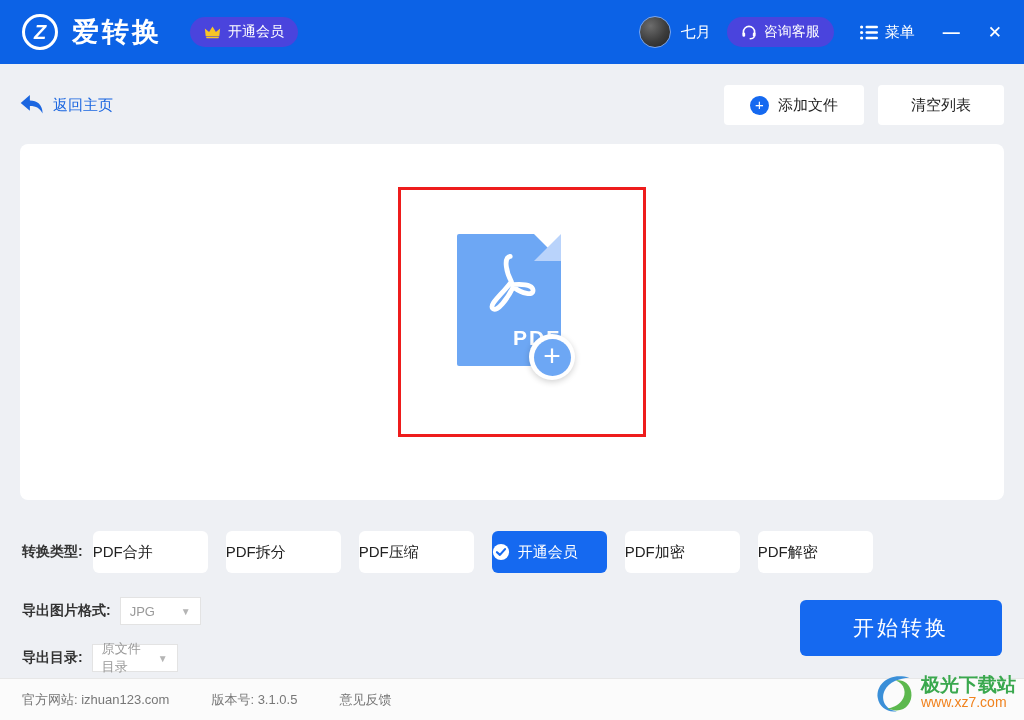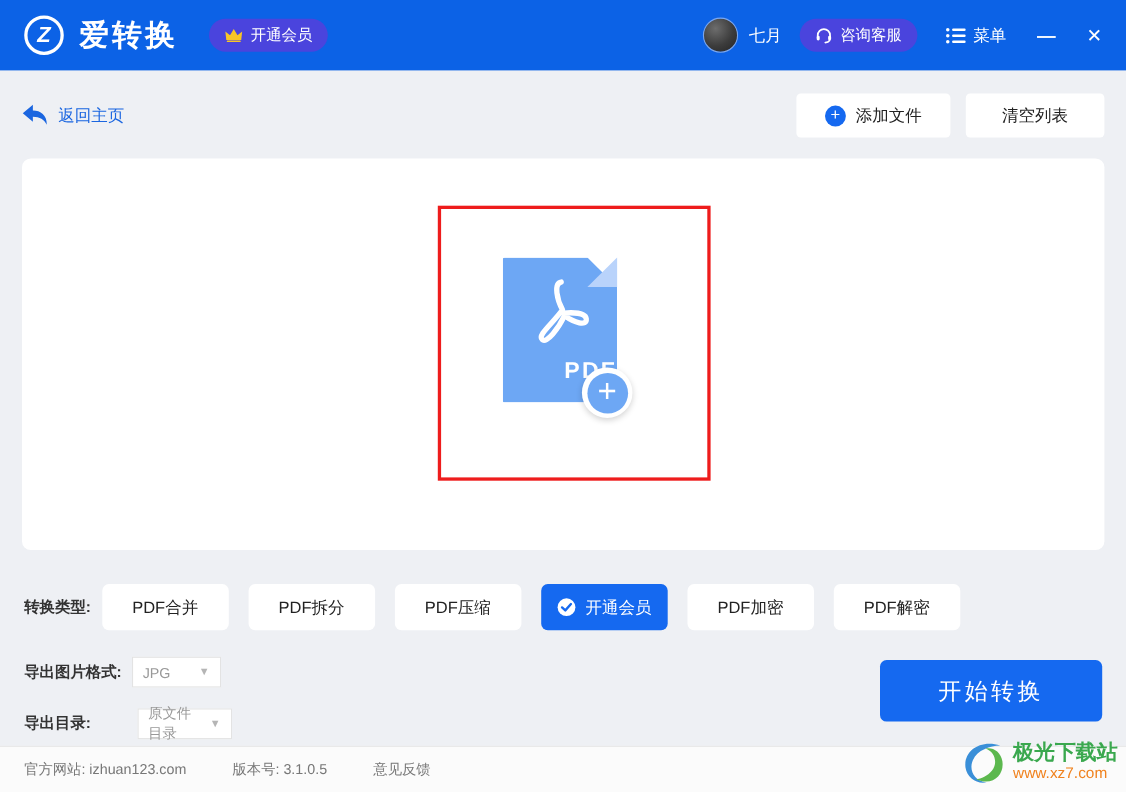--- a/index.html
+++ b/index.html
@@ -67,29 +67,29 @@
     font-size:18px; white-space:nowrap; }
   .hint .blue { color:#2e73e8; }
   .hint .gray { color:#8b8b8b; }
 
   
   .row-types { position:absolute; top:531px; left:22px; display:flex; align-items:center; }
   .row-label { font-size:14px; color:#333; font-weight:bold; }
   .row-types .row-label { margin-right:10px; }
   .type-btn { width:115px; height:42px; background:#fff; border:none; border-radius:6px;
     font-size:15px; color:#222; margin-left:18px; cursor:pointer; display:flex;
-    align-items:center; justify-content:center; font-family:inherit; }
+    align-items:center; justify-content:flex-start; font-family:inherit; }
   .type-btn:first-of-type { margin-left:0; }
   .type-btn.selected { background:#1569f0; color:#fff; }
   .check-badge { display:none; width:18px; height:18px; margin-right:8px; }
   .type-btn.selected .check-badge { display:inline-block; }
 
   
   .row-format { position:absolute; top:597px; left:22px; display:flex; align-items:center; }
-  .row-dir { position:absolute; top:644px; left:22px; display:flex; align-items:center;gap:33px; }
+  .row-dir { position:absolute; top:644px; left:22px; display:flex; align-items:center; }
   .select-box { height:28px; background:#fff; border:1px solid #e3e3e3; border-radius:0;
     display:flex; align-items:center; justify-content:space-between; padding:0 9px;
     margin-left:9px; cursor:pointer; color:#999; font-size:13px; }
   .fmt-box { width:81px; }
   .dir-box { width:86px; }
   .caret { color:#b5b5b5; font-size:10px; margin-left:6px; }
 
   .start-btn { position:absolute; left:800px; top:600px; width:202px; height:56px;
     background:#1569f0; border:none; border-radius:6px; color:#fff; font-size:21px;
     letter-spacing:3px; cursor:pointer; font-family:inherit; }

